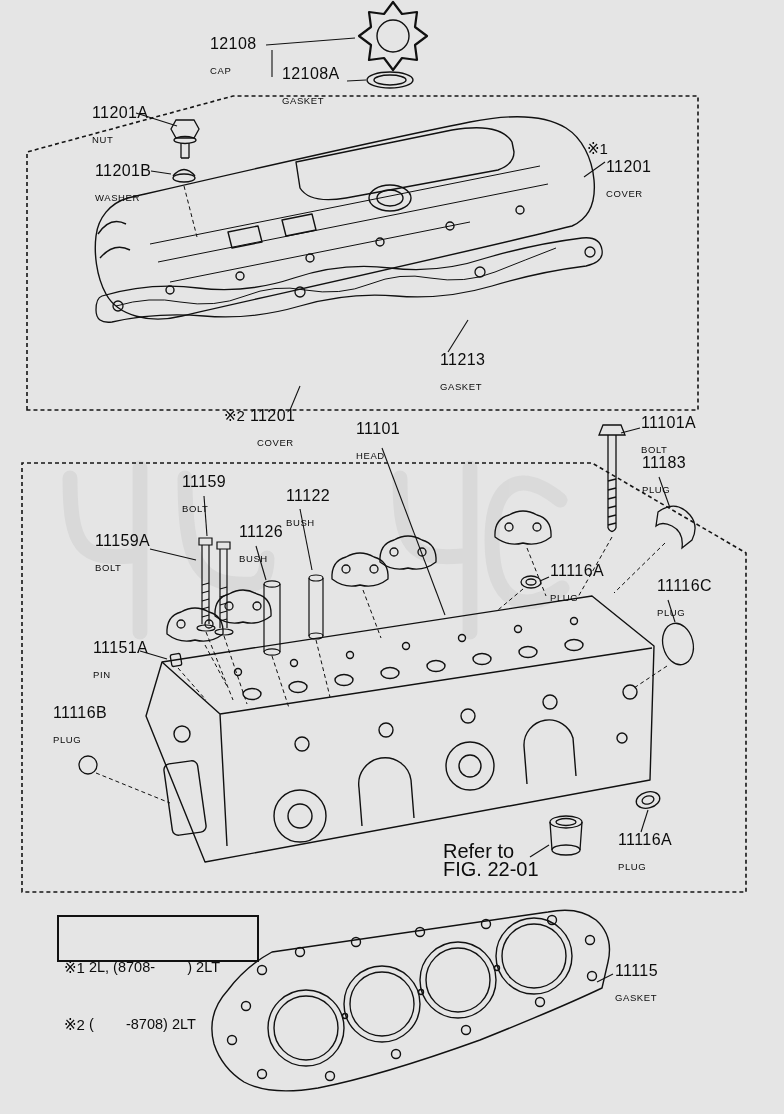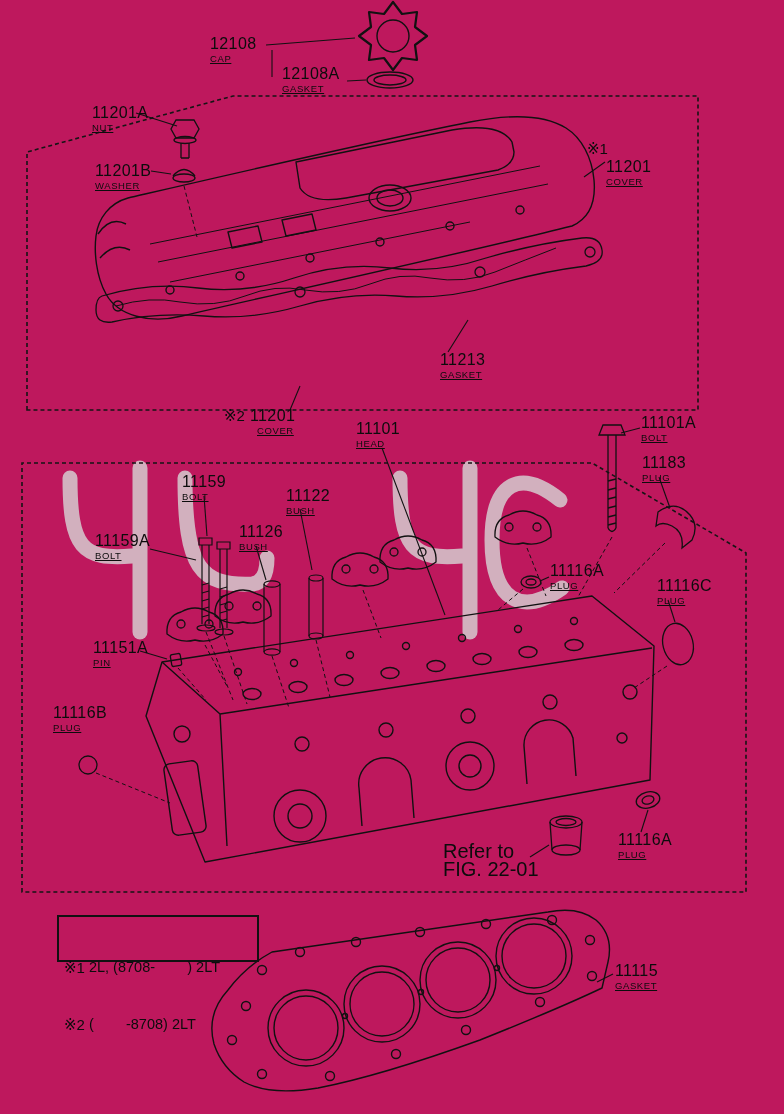--- a/index.html
+++ b/index.html
@@ -1,24 +1,24 @@
 <!DOCTYPE html>
 <html><head>
 <meta charset="utf-8">
 <style>
   *{box-sizing:border-box;}
   html,body{margin:0;padding:0;background:#ffffff;}
   .stage{
-    position:relative;width:784px;height:1114px;background:#be185d;overflow:hidden;
+    position:relative;width:784px;height:1114px;background:#e5e5e5;overflow:hidden;
     font-family:"Liberation Sans","DejaVu Sans",sans-serif;color:#0c0c0c;
   }
   .art{position:absolute;left:0;top:0;}
   .plabel{position:absolute;line-height:1;white-space:nowrap;}
   .plabel .num{font-size:16px;letter-spacing:.4px;}
-  .plabel .nm{font-size:9.5px;letter-spacing:.6px;margin-top:2px;text-decoration:underline;}
+  .plabel .nm{font-size:9.5px;letter-spacing:.6px;margin-top:14px;}
   .sym{font-size:15px;}
   .symrow{display:flex;gap:5px;align-items:baseline;}
   .note{position:absolute;font-size:20px;line-height:18px;white-space:nowrap;}
   .legend{
     position:absolute;left:57px;top:915px;width:202px;height:47px;
     border:2px solid #111;padding:3px 5px;font-size:14.5px;line-height:19px;white-space:pre;
   }
   .legend .row{display:flex;gap:4px;}
   .footer-code{position:absolute;left:655px;top:1118px;font-size:13px;font-weight:700;letter-spacing:.5px;}
 </style>

